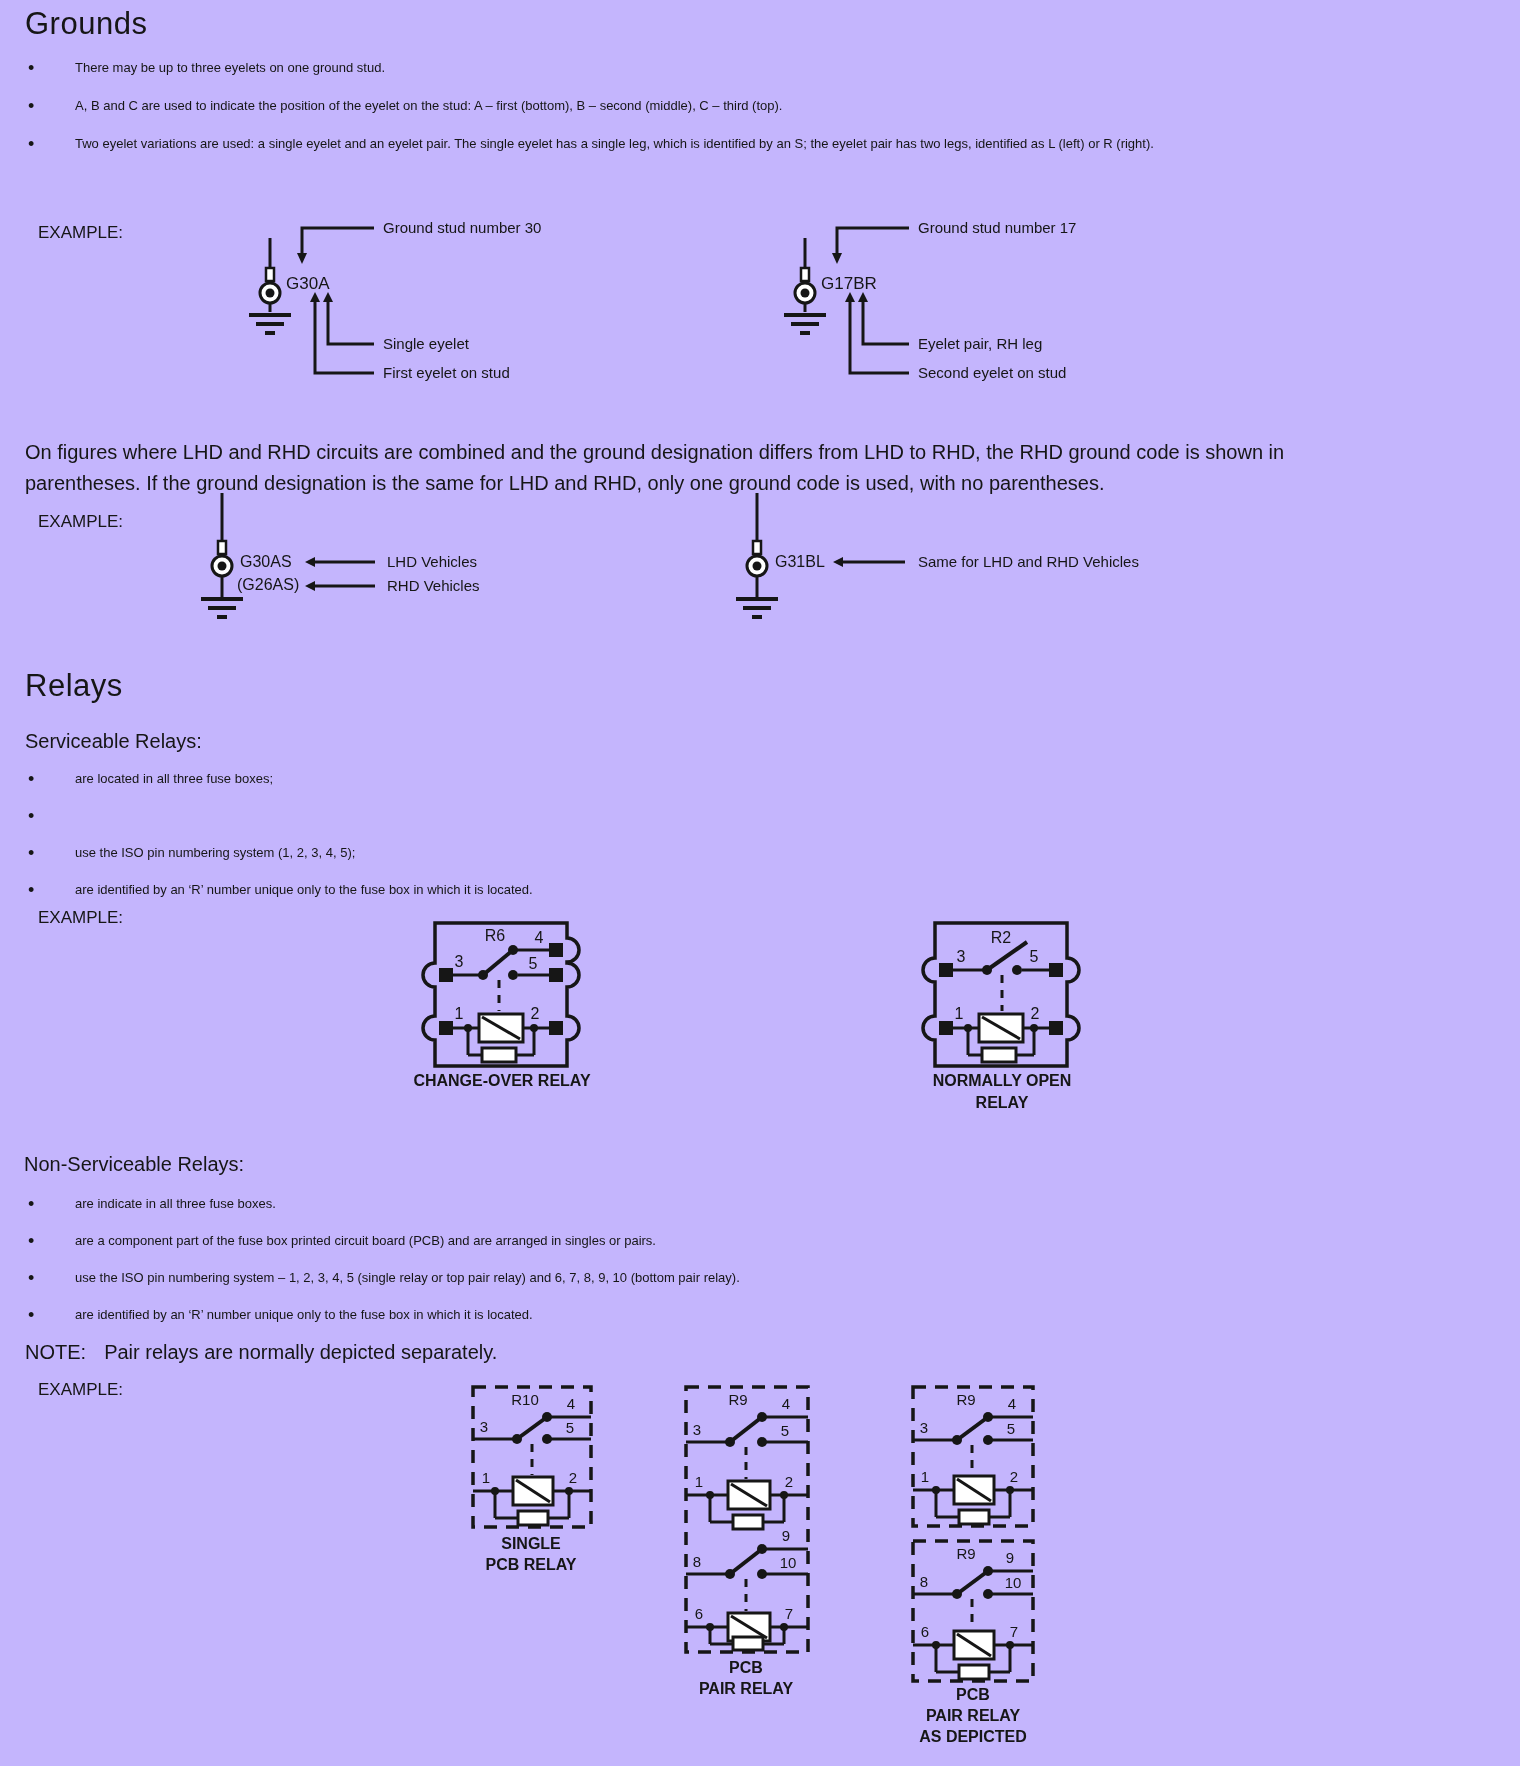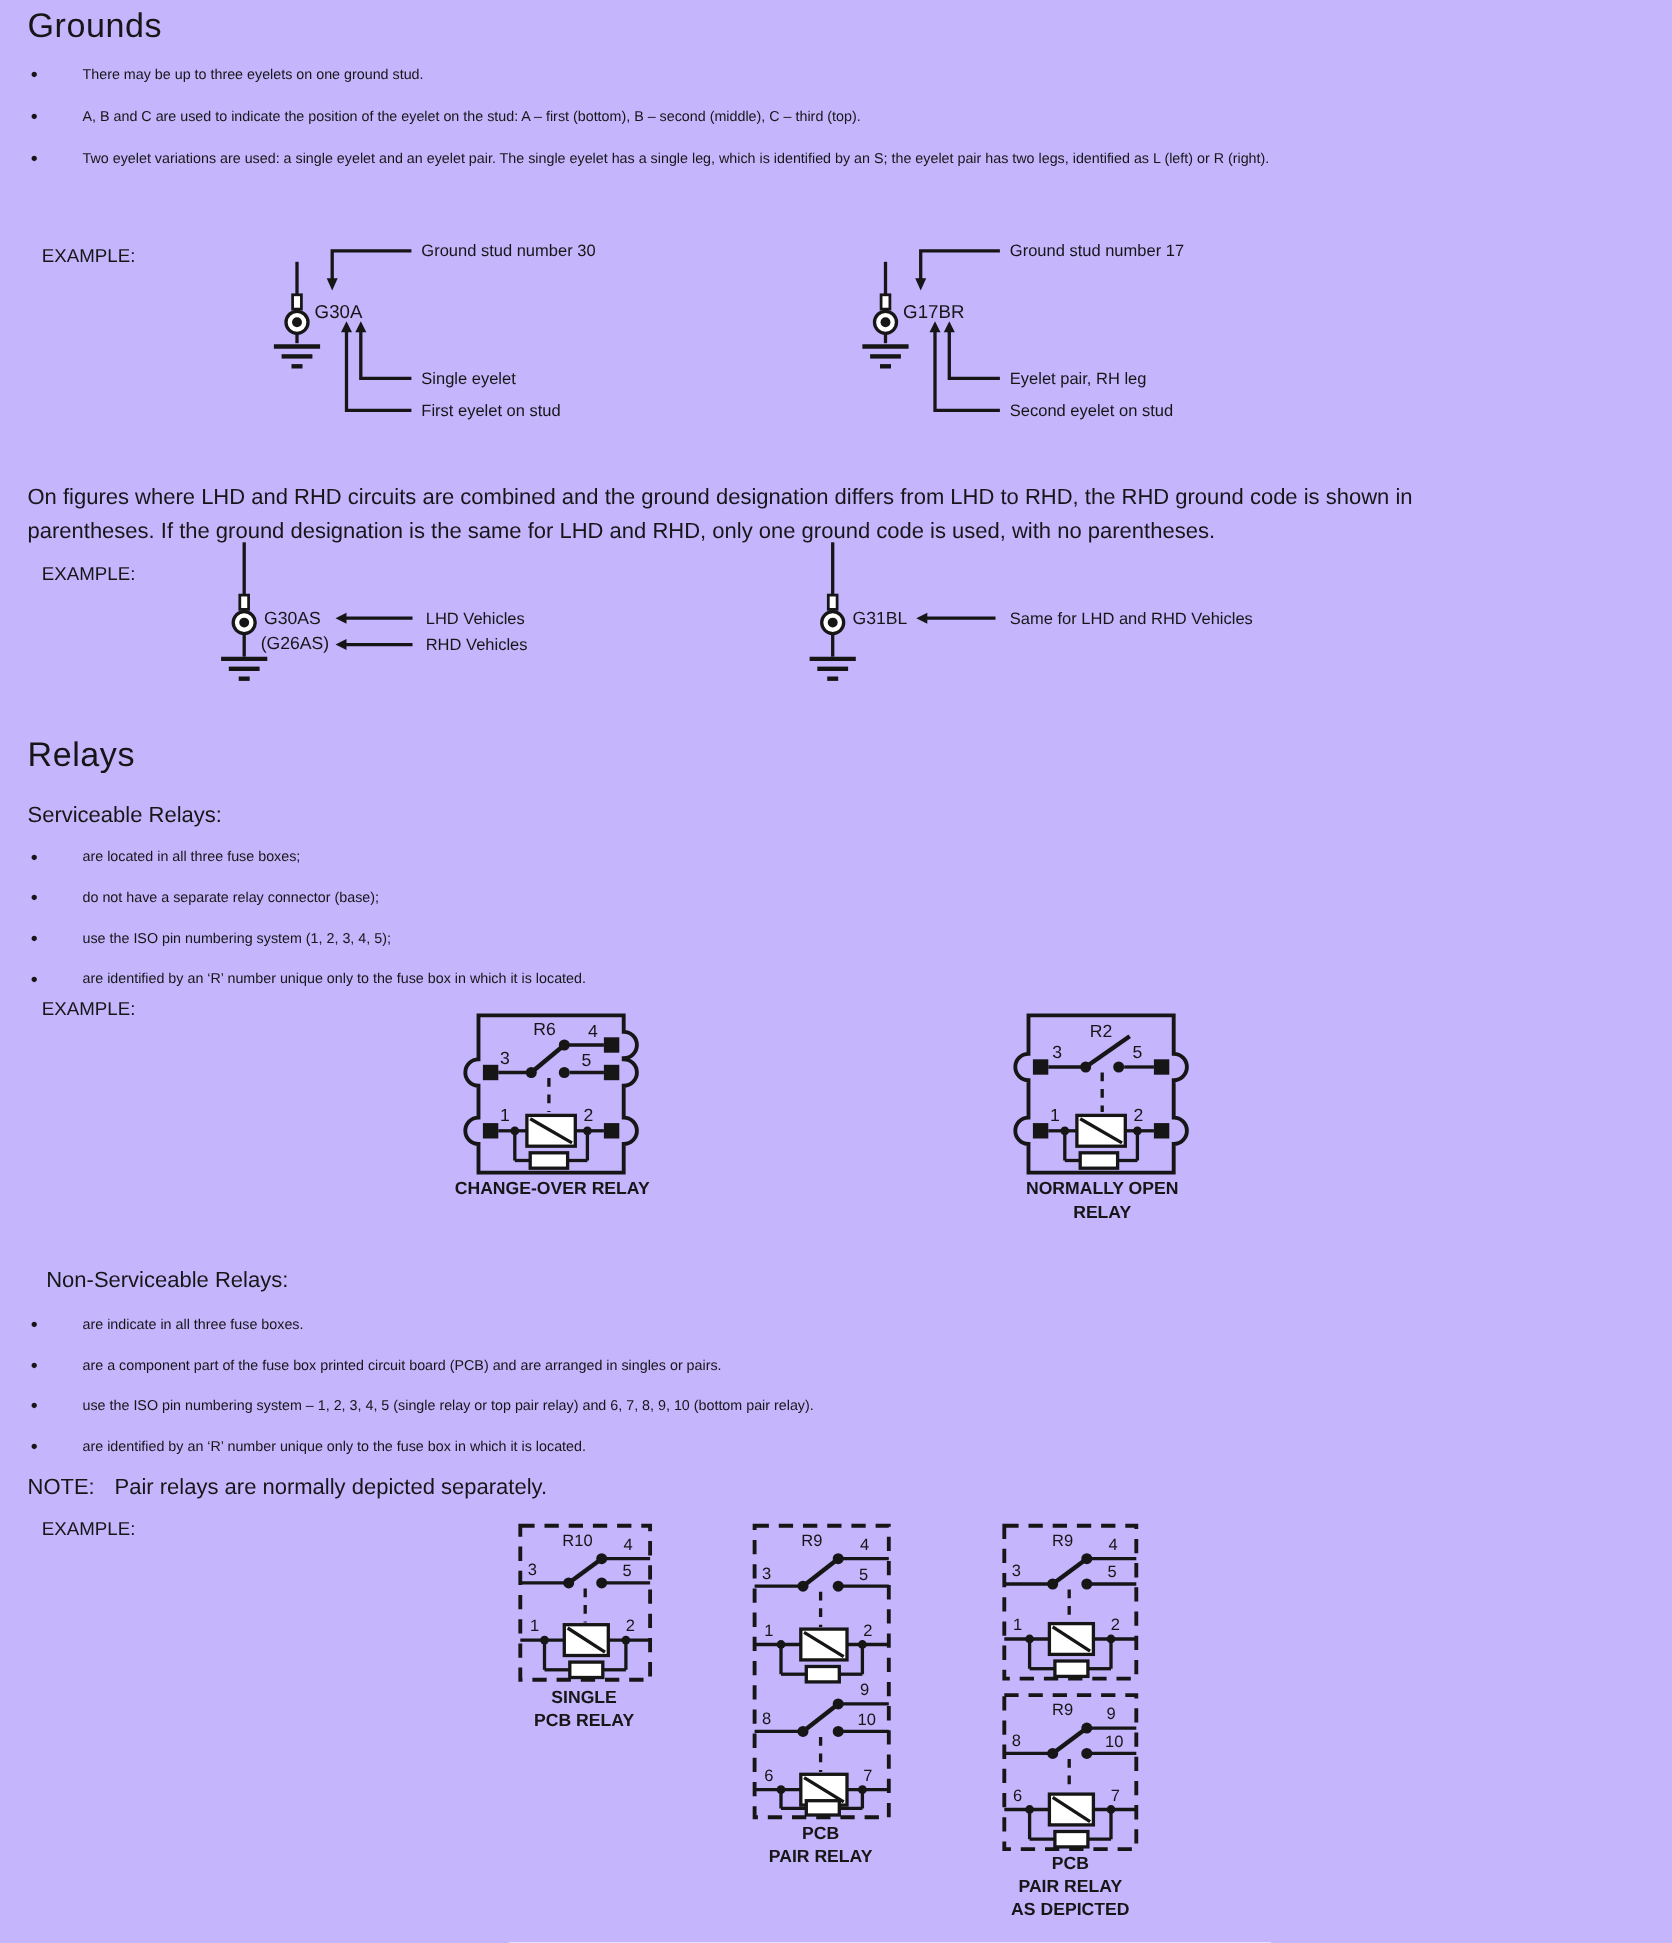--- a/index.html
+++ b/index.html
@@ -140,21 +140,20 @@
 
   <div class="abs h1" style="left:25px;top:668px;">Relays</div>
   <div class="abs bodytx" style="left:25px;top:726px;">Serviceable Relays:</div>
 
   <div class="brow" style="top:764px;">
     <span class="bdot">•</span>
     <span class="btxt">are located in all three fuse boxes;</span>
   </div>
   <div class="brow" style="top:801px;">
     <span class="bdot">•</span>
-    <span class="btxt">do not have a separate relay connector (base);</span>
   </div>
   <div class="brow" style="top:838px;">
     <span class="bdot">•</span>
     <span class="btxt">use the ISO pin numbering system (1, 2, 3, 4, 5);</span>
   </div>
   <div class="brow" style="top:875px;">
     <span class="bdot">•</span>
     <span class="btxt">are identified by an ‘R’ number unique only to the fuse box in which it is located.</span>
   </div>
 
@@ -223,21 +222,21 @@
       <rect class="comp" x="47" y="125" width="34" height="14"></rect>
       <text class="t16" x="66" y="20" text-anchor="middle">R2</text>
       <text class="t16" x="26" y="39" text-anchor="middle">3</text>
       <text class="t16" x="99" y="39" text-anchor="middle">5</text>
       <text class="t16" x="24" y="96" text-anchor="middle">1</text>
       <text class="t16" x="100" y="96" text-anchor="middle">2</text>
     </g>
   </svg>
   <div class="cap" style="left:906px;top:1070px;width:192px;">NORMALLY OPEN RELAY</div>
 
-  <div class="abs bodytx" style="left:42px;top:1149px;">Non-Serviceable Relays:</div>
+  <div class="abs bodytx" style="left:24px;top:1149px;">Non-Serviceable Relays:</div>
   <div class="brow" style="top:1189px;">
     <span class="bdot">•</span>
     <span class="btxt">are indicate in all three fuse boxes.</span>
   </div>
   <div class="brow" style="top:1226px;">
     <span class="bdot">•</span>
     <span class="btxt">are a component part of the fuse box printed circuit board (PCB) and are arranged in singles or pairs.</span>
   </div>
   <div class="brow" style="top:1263px;">
     <span class="bdot">•</span>

